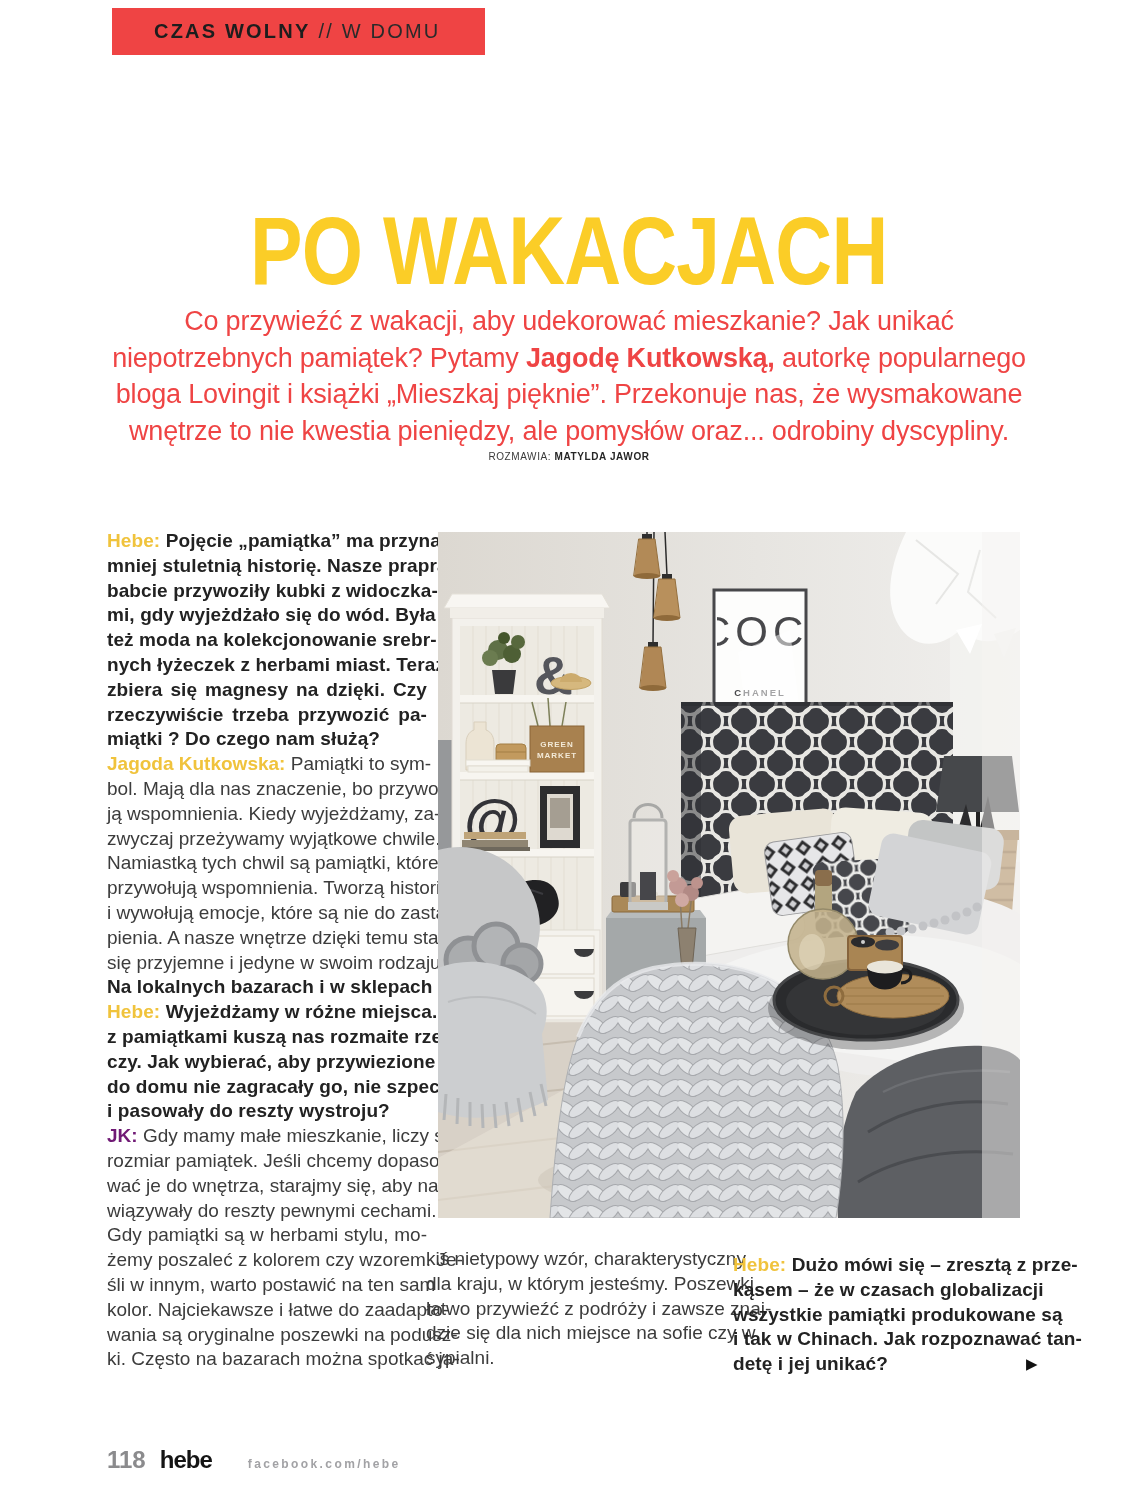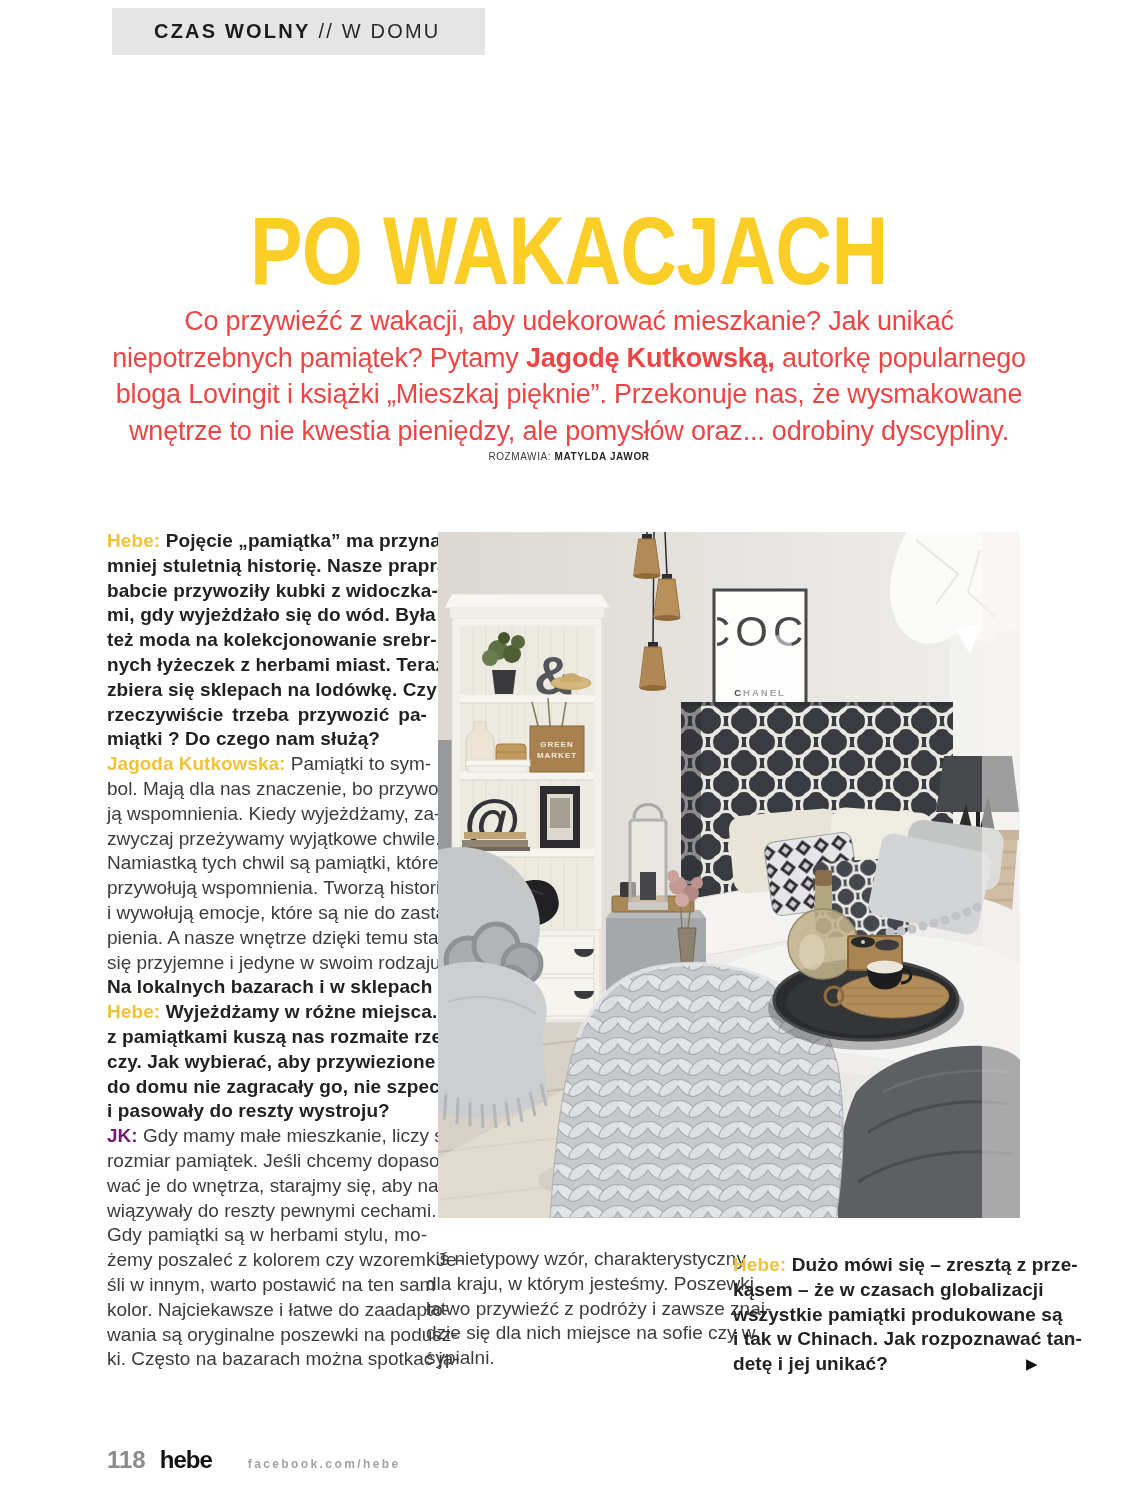--- a/index.html
+++ b/index.html
@@ -46,21 +46,21 @@
   .footer{position:absolute;left:107px;top:1446px;display:flex;align-items:baseline;}
   .pg-num{font-size:24px;font-weight:600;color:#8b8b8d;}
   .logo{font-size:24px;font-weight:700;color:#141414;letter-spacing:-1px;margin-left:14px;}
   .social{font-size:12px;font-weight:700;color:#a2a2a5;letter-spacing:2.4px;margin-left:36px;}
 </style>
 </head>
 <body>
 
 <div class="page">
 
-  <div class="kicker" id="kickerBar" style="background: #e5e5e5;">
+  <div class="kicker" id="kickerBar" style="background: #ef4444;">
     <span class="k-bold">CZAS WOLNY</span>
     <span class="k-rest" id="kickerRest">// W DOMU</span>
   </div>
 
   <div class="title2">
     <span id="titleLine2" style="color: rgb(251, 205, 39);">PO WAKACJACH</span>
   </div>
 
   <div class="intro" id="introText"><span>Co przywieźć z wakacji, aby udekorować mieszkanie? Jak unikać niepotrzebnych pamiątek? Pytamy </span><span style="font-weight: 700;">Jagodę Kutkowską,</span><span> autorkę popularnego bloga Lovingit i książki „Mieszkaj pięknie”. Przekonuje nas, że wysmakowane wnętrze to nie kwestia pieniędzy, ale pomysłów oraz... odrobiny dyscypliny.</span></div>
 
@@ -70,21 +70,21 @@
   </div>
 
   <div class="col col-left">
       <div class="para bold">
         <div class="line"><span class="label" style="color: rgb(240, 195, 60);">Hebe:</span> Pojęcie „pamiątka” ma przynaj-</div>
         <div class="line">mniej stuletnią historię. Nasze prapra-</div>
         <div class="line">babcie przywoziły kubki z widoczka-</div>
         <div class="line">mi, gdy wyjeżdżało się do wód. Była</div>
         <div class="line">też moda na kolekcjonowanie srebr-</div>
         <div class="line">nych łyżeczek z herbami miast. Teraz</div>
-        <div class="line">zbiera się sklepach na lodówkę. Czy</div>
+        <div class="line">zbiera się magnesy na dzięki. Czy</div>
         <div class="line">rzeczywiście trzeba przywozić pa-</div>
         <div class="line last">miątki ?  Do czego nam służą?</div>
       </div>
       <div class="para">
         <div class="line"><span class="label" style="color: rgb(240, 195, 60);">Jagoda Kutkowska:</span> Pamiątki to sym-</div>
         <div class="line">bol. Mają dla nas znaczenie, bo przywołu-</div>
         <div class="line">ją wspomnienia. Kiedy wyjeżdżamy, za-</div>
         <div class="line">zwyczaj przeżywamy wyjątkowe chwile.</div>
         <div class="line">Namiastką tych chwil są pamiątki, które</div>
         <div class="line">przywołują wspomnienia. Tworzą historię</div>

